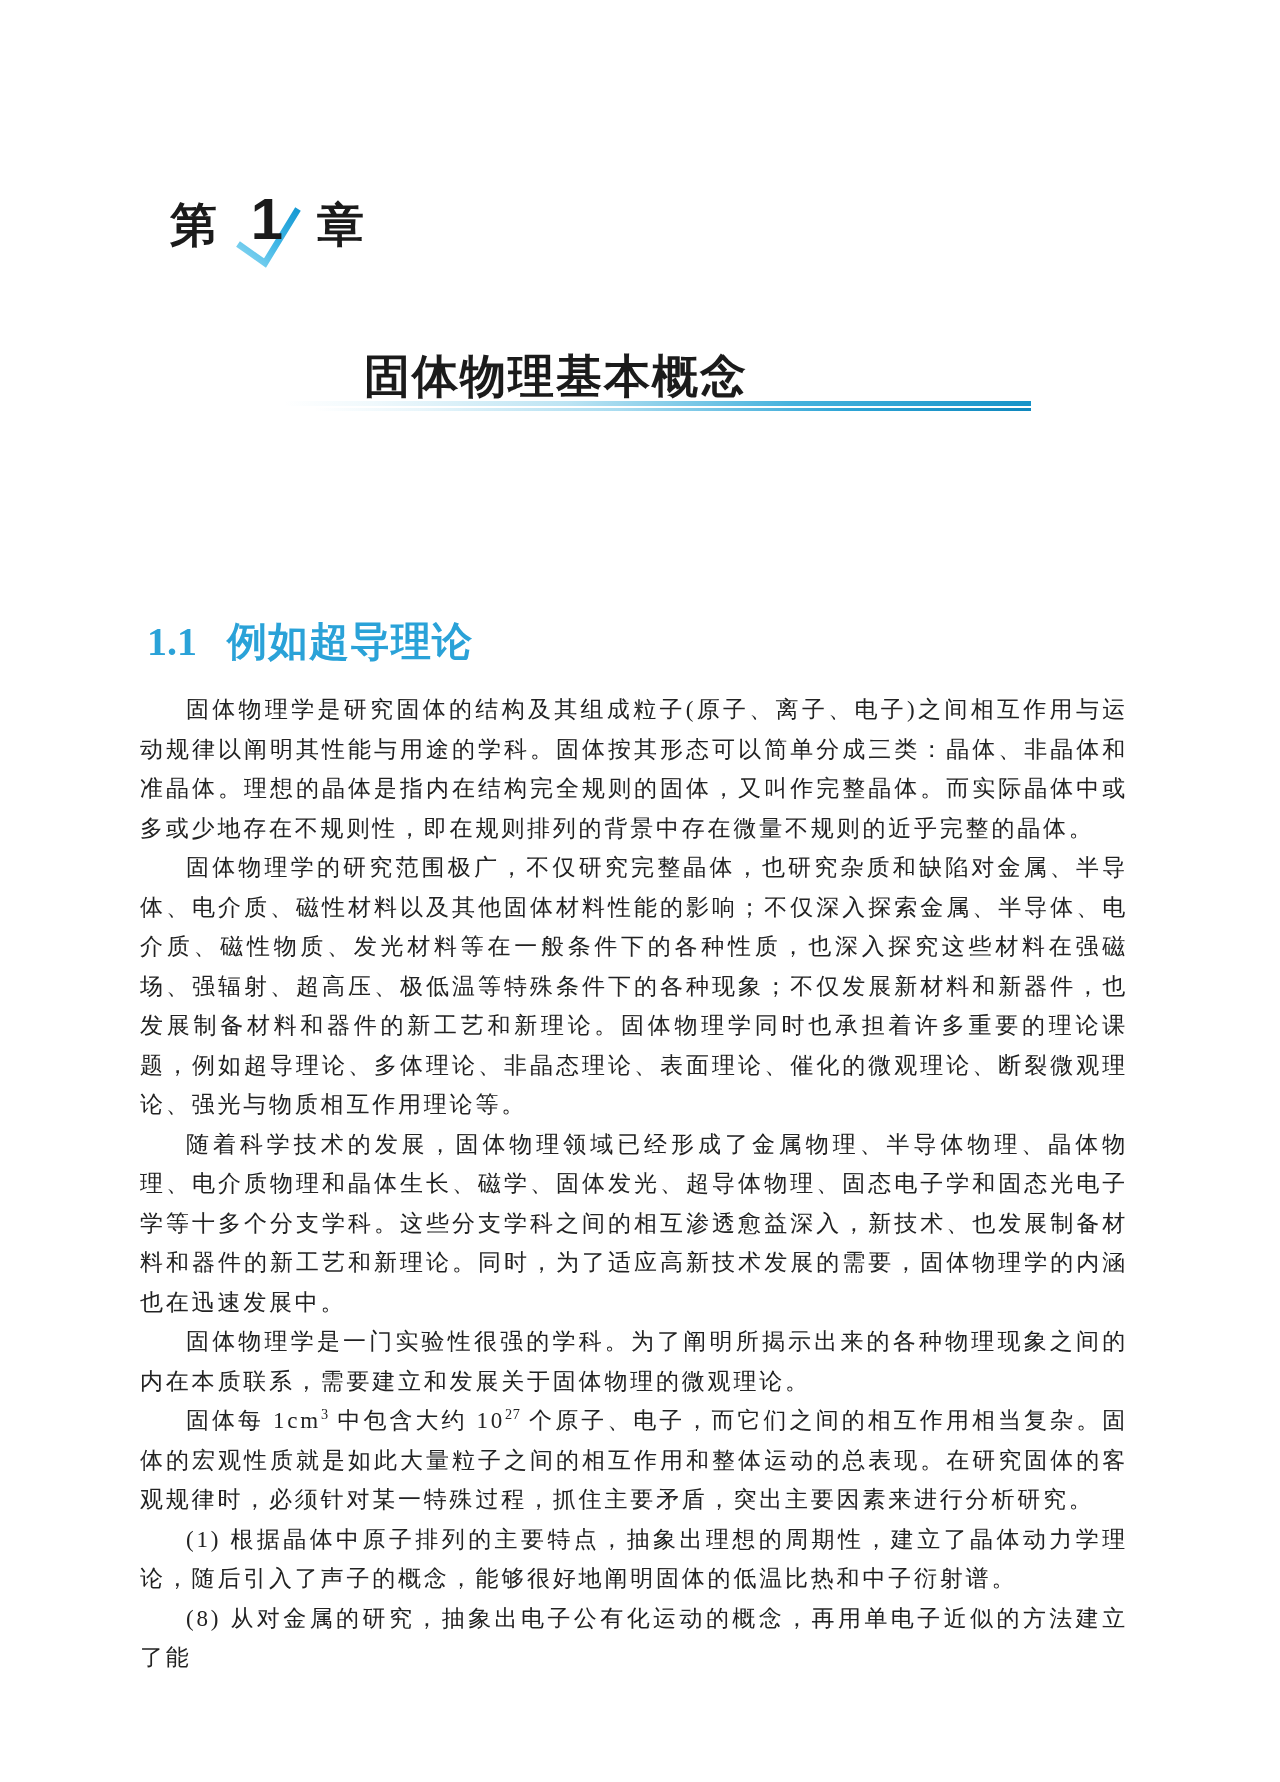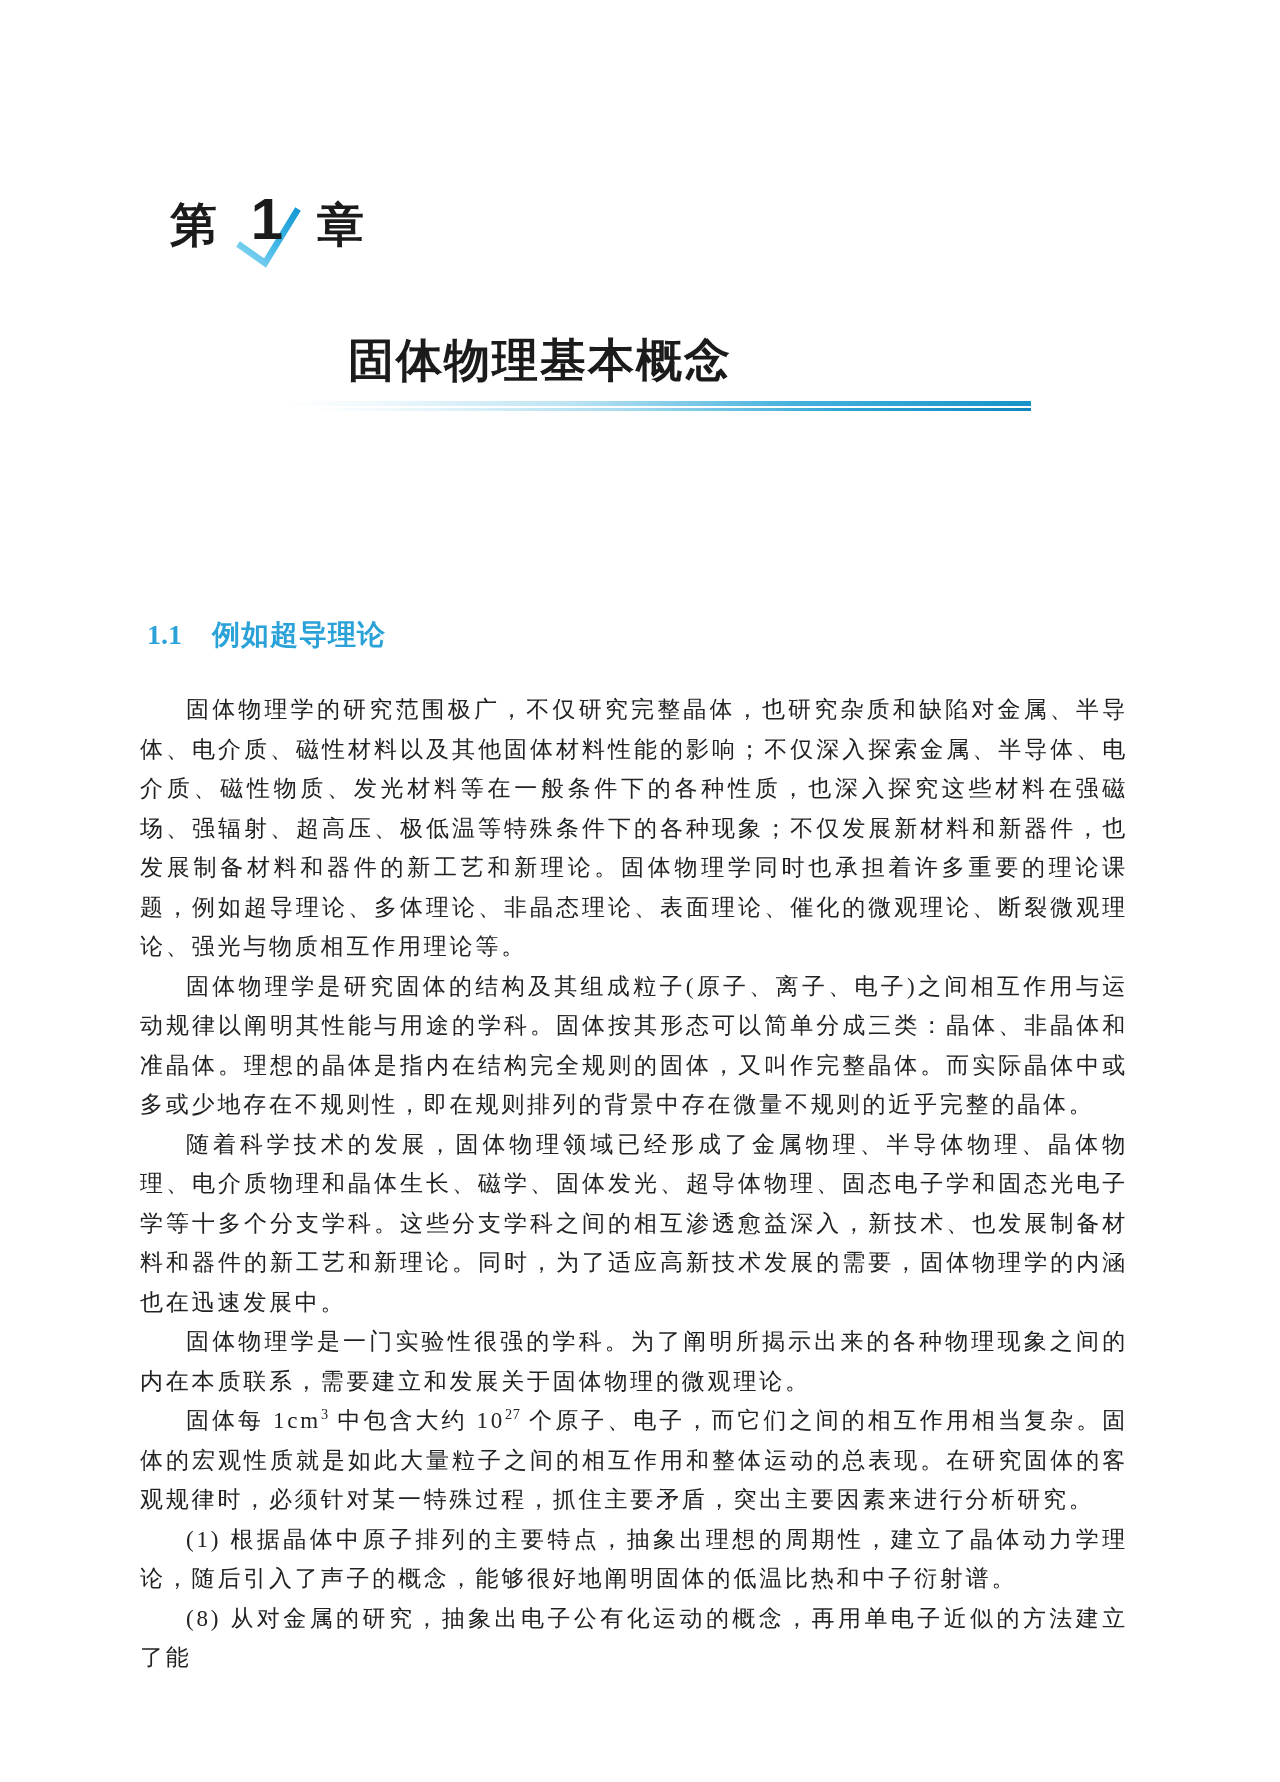--- a/index.html
+++ b/index.html
@@ -51,21 +51,21 @@
     height: 66px;
     z-index: 1;
   }
 
   
   .title {
     position: absolute;
     left: 240px;
     top: 330px;
     width: 600px;
-    margin: 0;
+    margin: 16px;
     text-align: center;
     font-family: "Liberation Sans", sans-serif;
     font-weight: 700;
     font-size: 46px;
     letter-spacing: 2px;
     color: #1b1b1b;
     white-space: nowrap;
   }
 
   
@@ -88,21 +88,21 @@
   .section {
     position: absolute;
     left: 147px;
     top: 618px;
     margin: 0;
     display: flex;
     align-items: baseline;
     gap: 30px;
     font-family: "Liberation Serif", serif;
     font-weight: 700;
-    font-size: 28px;
+    font-size: 40px;
     line-height: 1.2;
     color: #2aa2d8;
   }
   .sec-title { letter-spacing: 1px; }
 
   
   .body-text {
     position: absolute;
     left: 140px;
     top: 690px;
@@ -155,22 +155,22 @@
     <div class="rule-a"></div>
     <div class="rule-b"></div>
   </div>
 
   <h2 class="section">
     <span class="sec-num">1.1</span>
     <span class="sec-title">例如超导理论</span>
   </h2>
 
   <main class="body-text">
+      <p>固体物理学是研究固体的结构及其组成粒子(原子、离子、电子)之间相互作用与运动规律以阐明其性能与用途的学科。固体按其形态可以简单分成三类：晶体、非晶体和准晶体。理想的晶体是指内在结构完全规则的固体，又叫作完整晶体。而实际晶体中或多或少地存在不规则性，即在规则排列的背景中存在微量不规则的近乎完整的晶体。</p>
       <p>固体物理学的研究范围极广，不仅研究完整晶体，也研究杂质和缺陷对金属、半导体、电介质、磁性材料以及其他固体材料性能的影响；不仅深入探索金属、半导体、电介质、磁性物质、发光材料等在一般条件下的各种性质，也深入探究这些材料在强磁场、强辐射、超高压、极低温等特殊条件下的各种现象；不仅发展新材料和新器件，也发展制备材料和器件的新工艺和新理论。固体物理学同时也承担着许多重要的理论课题，例如超导理论、多体理论、非晶态理论、表面理论、催化的微观理论、断裂微观理论、强光与物质相互作用理论等。</p>
-      <p>固体物理学是研究固体的结构及其组成粒子(原子、离子、电子)之间相互作用与运动规律以阐明其性能与用途的学科。固体按其形态可以简单分成三类：晶体、非晶体和准晶体。理想的晶体是指内在结构完全规则的固体，又叫作完整晶体。而实际晶体中或多或少地存在不规则性，即在规则排列的背景中存在微量不规则的近乎完整的晶体。</p>
       <p>随着科学技术的发展，固体物理领域已经形成了金属物理、半导体物理、晶体物理、电介质物理和晶体生长、磁学、固体发光、超导体物理、固态电子学和固态光电子学等十多个分支学科。这些分支学科之间的相互渗透愈益深入，新技术、也发展制备材料和器件的新工艺和新理论。同时，为了适应高新技术发展的需要，固体物理学的内涵也在迅速发展中。</p>
       <p>固体物理学是一门实验性很强的学科。为了阐明所揭示出来的各种物理现象之间的内在本质联系，需要建立和发展关于固体物理的微观理论。</p>
       <p>固体每 1cm<sup>3</sup> 中包含大约 10<sup>27</sup> 个原子、电子，而它们之间的相互作用相当复杂。固体的宏观性质就是如此大量粒子之间的相互作用和整体运动的总表现。在研究固体的客观规律时，必须针对某一特殊过程，抓住主要矛盾，突出主要因素来进行分析研究。</p>
       <p>(1) 根据晶体中原子排列的主要特点，抽象出理想的周期性，建立了晶体动力学理论，随后引入了声子的概念，能够很好地阐明固体的低温比热和中子衍射谱。</p>
       <p>(8) 从对金属的研究，抽象出电子公有化运动的概念，再用单电子近似的方法建立了能</p>
     </main>
 
 </div>
 
 </body></html>

